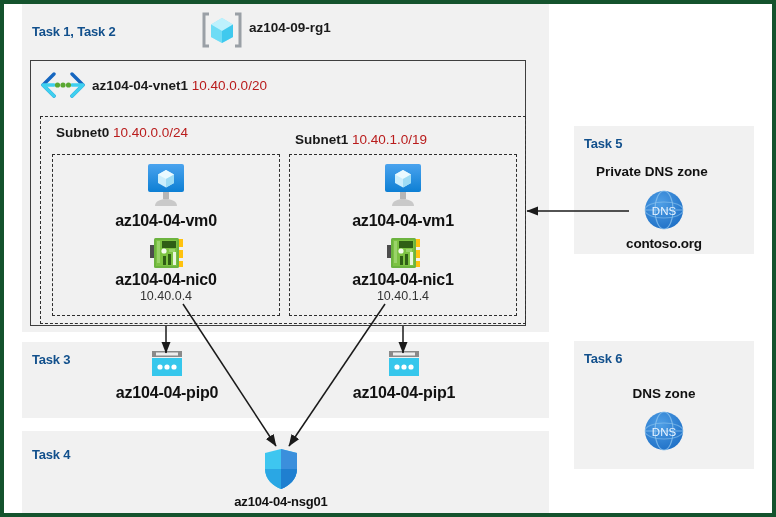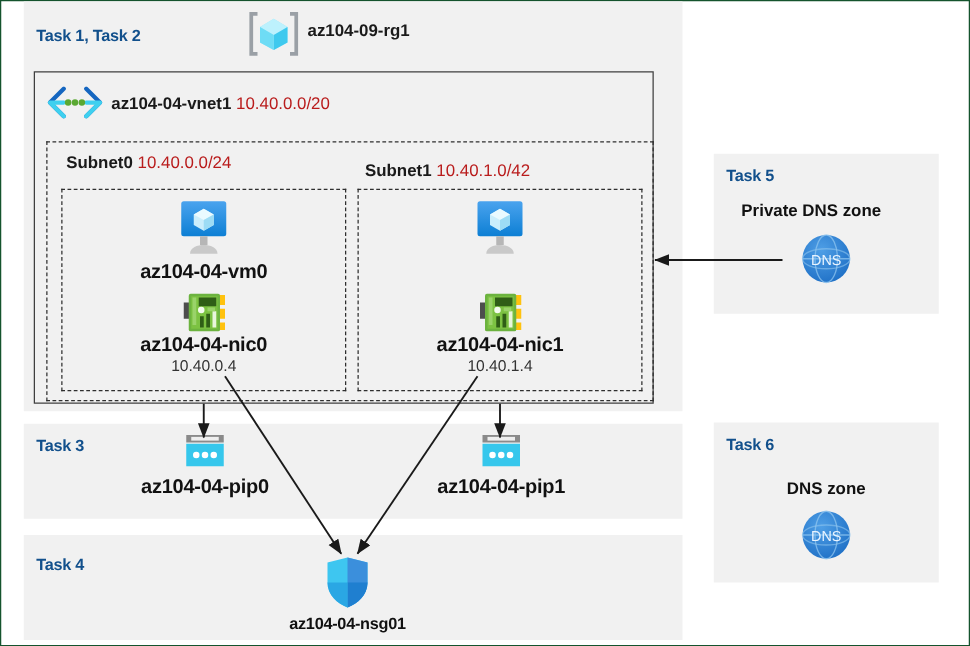--- a/index.html
+++ b/index.html
@@ -1,19 +1,19 @@
 <!DOCTYPE html>
 <html><head>
 <meta charset="utf-8">
 <style>
   html,body{margin:0;padding:0;background:#ffffff;}
   body{font-family:"Liberation Sans", sans-serif;}
   #stage{
     position:relative;width:776px;height:517px;background:#ffffff;
-    border:1px solid #14532d;box-sizing:border-box;overflow:hidden;
+    border:4px solid #14532d;box-sizing:border-box;overflow:hidden;
   }
   .panel{position:absolute;background:#f1f1f1;box-sizing:border-box;}
   .task-label{
     position:absolute;color:#12508c;font-weight:bold;font-size:13px;
     letter-spacing:-.2px;white-space:nowrap;
   }
   .solidbox{position:absolute;border:1.6px solid #3f3f3f;box-sizing:border-box;background:#f1f1f1;}
   .dashbox{position:absolute;border:1.5px dashed #2e2e2e;box-sizing:border-box;}
   .title{position:absolute;white-space:nowrap;font-size:13.5px;color:#1a1a1a;}
   .title b{font-weight:bold;}
@@ -67,21 +67,21 @@
   </div>
 
   <div class="dashbox" style="left:36px;top:112px;width:486px;height:208px;"></div>
 
   <div class="title" style="left:52px;top:121px;">
     <b>Subnet0</b><span class="cidr">&nbsp;</span><span class="cidr">10.40.0.0/24</span>
   </div>
   <div class="dashbox" style="left:48px;top:150px;width:228px;height:162px;"></div>
 
   <div class="title" style="left:291px;top:128px;">
-    <b>Subnet1</b><span class="cidr">&nbsp;</span><span class="cidr">10.40.1.0/42</span>
+    <b>Subnet1</b><span class="cidr">&nbsp;</span><span class="cidr">10.40.1.0/19</span>
   </div>
   <div class="dashbox" style="left:285px;top:150px;width:228px;height:162px;"></div>
 
   <div class="node" style="left:100px;top:158px;width:124px;">
     <div class="iconwrap">
       <svg class="ico" width="54" height="48" viewBox="0 0 54 48">
         <defs>
             <linearGradient id="vmg0" x1="0" y1="0" x2="0" y2="1">
           <stop offset="0" stop-color="#4aa3ee"></stop>
               <stop offset="1" stop-color="#0d7fd4"></stop>
@@ -108,20 +108,21 @@
         </linearGradient>
           </defs>
         <rect x="9" y="2" width="36" height="28" rx="2" fill="url(#vmg1)"></rect>
         <polygon points="27,8 35,12.5 35,21 27,25.5 19,21 19,12.5" fill="#cbeefc"></polygon>
         <polygon points="27,8 35,12.5 27,17 19,12.5" fill="#eafaff"></polygon>
         <polygon points="27,17 35,12.5 35,21 27,25.5" fill="#9ddcf5"></polygon>
         <rect x="24" y="30" width="6" height="7" fill="#b6b6b6"></rect>
         <path d="M16 44 C16 39 22 37 27 37 C32 37 38 39 38 44 Z" fill="#c9c9c9"></path>
       </svg>
     </div>
+    <div class="nm" style="margin-top:2px;">az104-04-vm1</div>
   </div>
 
   <div class="node" style="left:100px;top:232px;width:124px;">
     <div class="iconwrap">
       <svg class="ico" width="42" height="34" viewBox="0 0 42 34">
         <rect x="5" y="9" width="5" height="13" fill="#4d4d4d"></rect>
         <rect x="32" y="3" width="6" height="8" fill="#ffc20e"></rect>
         <rect x="32" y="14" width="6" height="8" fill="#ffc20e"></rect>
         <rect x="32" y="25" width="6" height="6" fill="#ffc20e"></rect>
         <rect x="9" y="2" width="25" height="30" rx="1.5" fill="#6cb33f"></rect>
@@ -220,20 +221,21 @@
               <stop offset="1" stop-color="#1c6dc4"></stop>
         </radialGradient>
           </defs>
         <circle cx="22" cy="22" r="19" fill="url(#dnsg0)"></circle>
         <ellipse cx="22" cy="22" rx="9" ry="19" fill="none" stroke="#8dc4ef" stroke-width="1.1" opacity=".75"></ellipse>
         <line x1="3" y1="22" x2="41" y2="22" stroke="#8dc4ef" stroke-width="1.1" opacity=".75"></line>
         <ellipse cx="22" cy="22" rx="19" ry="8" fill="none" stroke="#8dc4ef" stroke-width="1.1" opacity=".6"></ellipse>
         <text x="22" y="27" font-family="Liberation Sans, sans-serif" font-size="11.5" fill="#e9f4ff" text-anchor="middle">DNS</text>
       </svg>
     </div>
+    <div class="nm" style="margin-top:4px;font-size:13.5px;">contoso.org</div>
   </div>
 
   <div class="panel" style="left:570px;top:337px;width:180px;height:128px;"></div>
   <div class="task-label" style="left:580px;top:347px;">Task 6</div>
   <div class="hdr" style="left:570px;top:382px;width:180px;">DNS zone</div>
 
   <div class="node" style="left:598px;top:405px;width:124px;">
     <div class="iconwrap">
       <svg class="ico" width="44" height="44" viewBox="0 0 44 44">
         <defs>

